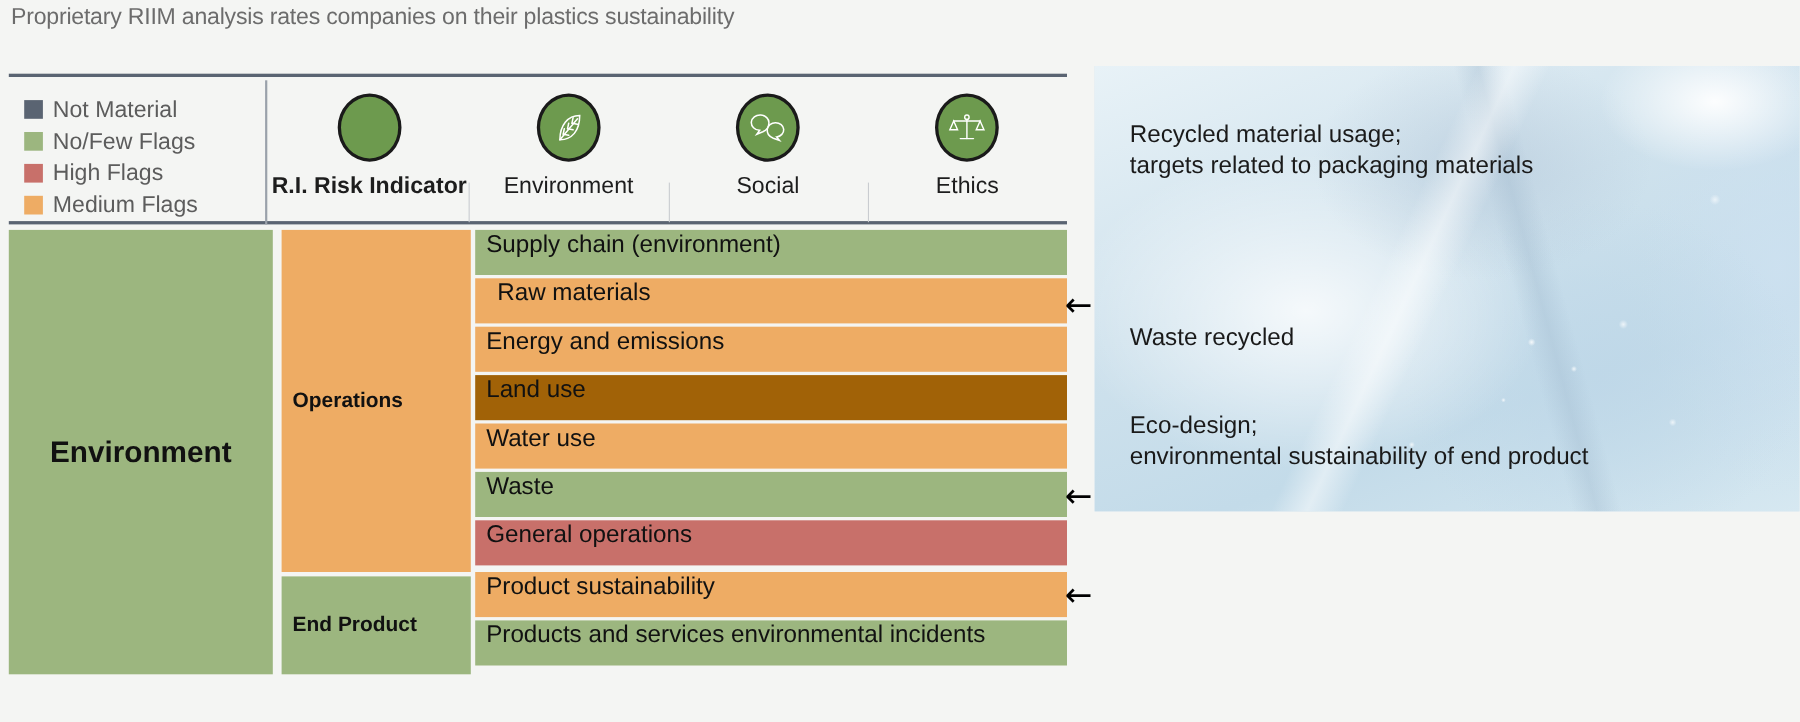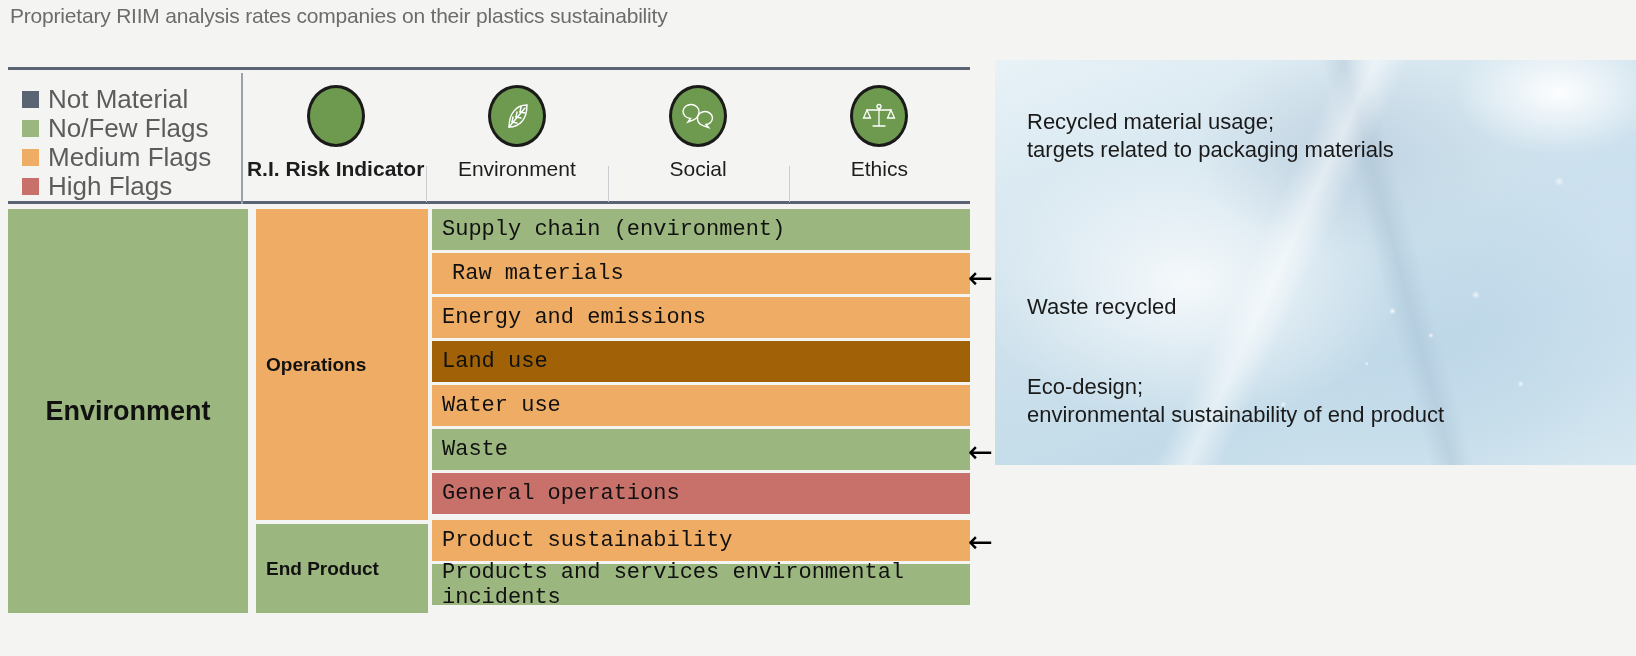--- a/index.html
+++ b/index.html
@@ -45,21 +45,21 @@
     display: flex;
     align-items: center;
     height: 29px;
   }
   .legend-swatch {
     width: 17px; height: 17px;
     flex: none;
     margin-right: 9px;
   }
   .legend-label {
-    font-size: 26px;
+    font-size: 21px;
     color: #5c5c5c;
     white-space: nowrap;
   }
 
   .icon-strip {
     position: absolute;
     left: 237px; top: 3px;
     right: 0; height: 131px;
     display: flex;
   }
@@ -132,24 +132,22 @@
     font-weight: bold;
     color: #111;
   }
   .col-rows {
     position: absolute;
     left: 424px; top: 0;
     right: 0; height: 404px;
   }
   .row-cell {
     display: flex;
-    align-items: center;
     padding-left: 10px;
     margin-bottom: 3px;
-    font-family: Liberation Mono, monospace;
   }
   .row-label {
     font-size: 22px;
     color: #111;
   }
 
   
   .right-panel {
     position: absolute;
     left: 995px;
@@ -232,26 +230,26 @@
   <div class="legend-box">
     <div class="legend-row">
       <span class="legend-swatch" style="background:#5a6472"></span>
       <span class="legend-label">Not Material</span>
     </div>
     <div class="legend-row">
       <span class="legend-swatch" style="background:#9cb67f"></span>
       <span class="legend-label">No/Few Flags</span>
     </div>
     <div class="legend-row">
+      <span class="legend-swatch" style="background:#c8706a"></span>
+      <span class="legend-label">High Flags</span>
+    </div>
+    <div class="legend-row">
       <span class="legend-swatch" style="background:#eeac64"></span>
       <span class="legend-label">Medium Flags</span>
-    </div>
-    <div class="legend-row">
-      <span class="legend-swatch" style="background:#c8706a"></span>
-      <span class="legend-label">High Flags</span>
     </div>
   </div>
 
   <div class="icon-strip">
 
     <div class="icon-cell">
       <div class="icon-circle"></div>
       <div class="icon-caption bold">R.I. Risk Indicator</div>
     </div>
 

